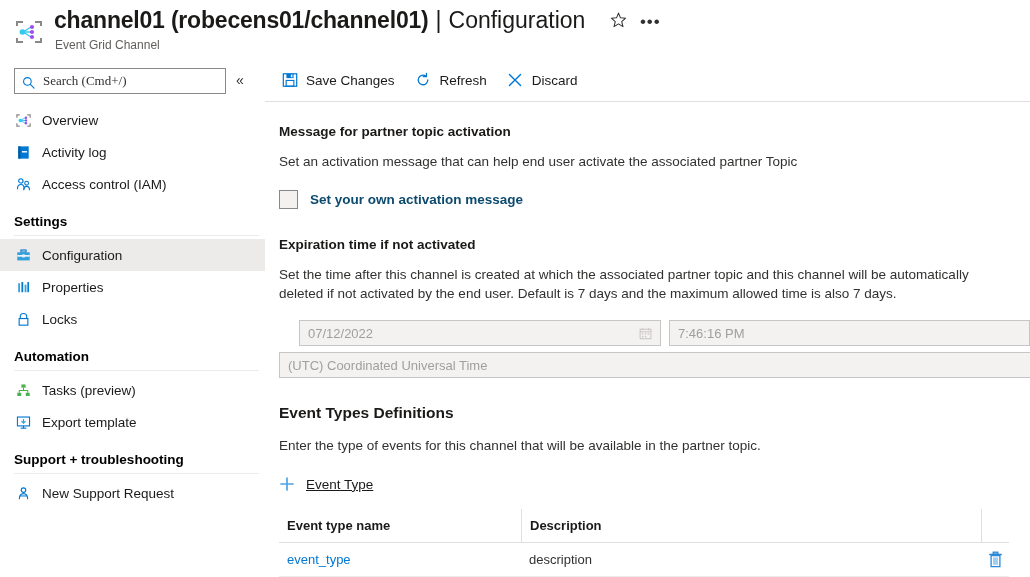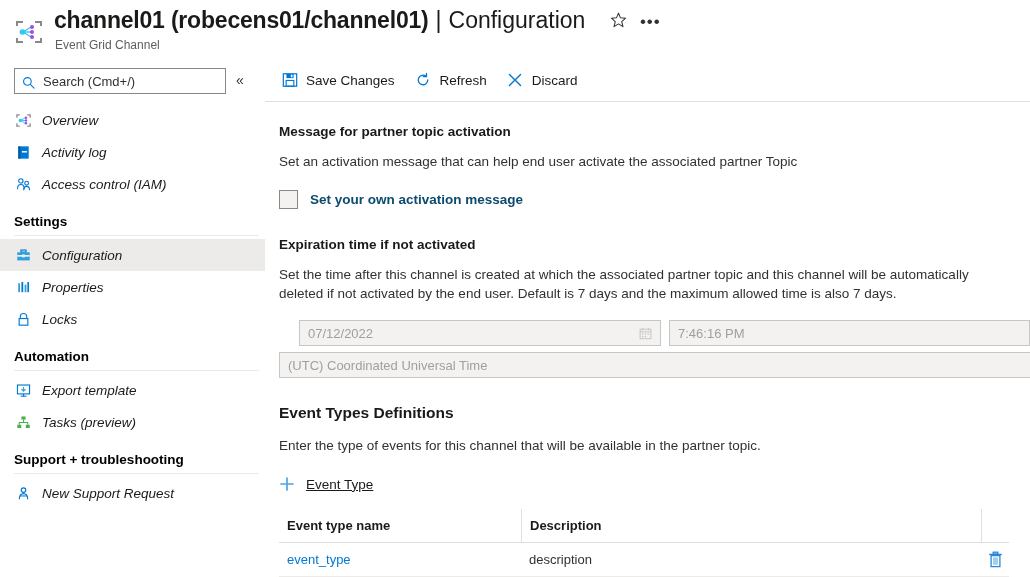--- a/index.html
+++ b/index.html
@@ -57,40 +57,40 @@
   }
   .search-wrap { position: absolute; left: 14px; top: 10px; width: 212px; height: 26px; }
   .search-box {
     width: 212px; height: 26px;
     border: 1px solid #8a8886; background: #fff;
     display: flex; align-items: center; padding-left: 7px;
   }
   .search-icon { width: 13px; height: 13px; flex: 0 0 13px; }
   .search-input {
     border: 0; outline: 0; background: transparent;
-    font-family: Liberation Sans, sans-serif;
+    font-family: Liberation Serif, serif;
     font-size: 13px; color: #737373; margin-left: 6px; width: 170px;
   }
   .search-input::placeholder { color: #323130; }
   .collapse-btn {
     position: absolute; left: 236px; top: 12px;
     font-size: 14px; color: #323130; cursor: pointer; line-height: 20px;
   }
 
   .nav-list { position: absolute; left: 0; top: 46px; width: 265px; }
   .nav-item {
     position: relative; height: 32px; display: flex; align-items: center;
     padding-left: 14px; cursor: pointer;
   }
   .nav-item.selected { background: #edebe9; }
   .nav-ico {
     width: 18px; height: 18px; flex: 0 0 18px;
     display: flex; align-items: center; justify-content: center;
   }
-  .nav-label { margin-left: 10px; font-size: 13.5px; color: #1b1a19; font-style: italic; }
+  .nav-label { margin-left: 10px; font-size: 13.5px; color: #1b1a19; }
   .nav-group {
     padding-left: 14px; padding-top: 14px; padding-bottom: 3px;
     font-size: 13.5px; font-weight: bold; color: #000000;
   }
   .nav-divider {
     height: 1px; background: #edebe9; margin: 3px 6px 3px 14px;
   }
 
   
   .main { position: absolute; left: 265px; top: 58px; width: 765px; height: 519px; }
@@ -315,39 +315,39 @@
         </span>
         <span class="nav-label">Locks</span>
       </div>
 
       <div class="nav-group">Automation</div>
       <div class="nav-divider"></div>
 
       <div class="nav-item">
         <span class="nav-ico">
           <svg viewBox="0 0 18 18" width="17" height="17">
+            <rect x="6.8" y="2.6" width="4.4" height="3.4" fill="#4caf50"></rect>
+            <rect x="2.4" y="11.4" width="4.2" height="3.4" fill="#4caf50"></rect>
+            <rect x="11.4" y="11.4" width="4.2" height="3.4" fill="#4caf50"></rect>
+            <path d="M9 6 V9 M4.5 11.4 V9 H13.5 V11.4" fill="none" stroke="#4caf50" stroke-width="1.1"></path>
+          </svg>
+        </span>
+        <span class="nav-label">Tasks (preview)</span>
+      </div>
+
+      <div class="nav-item">
+        <span class="nav-ico">
+          <svg viewBox="0 0 18 18" width="17" height="17">
             <rect x="2.6" y="3.2" width="12.8" height="9.4" fill="none" stroke="#0078d4" stroke-width="1.2"></rect>
             <path d="M9 5.4 V9.4 M6.8 7.6 L9 9.8 L11.2 7.6" fill="none" stroke="#32a0da" stroke-width="1.3"></path>
             <path d="M6 15 H12" stroke="#0078d4" stroke-width="1.2"></path>
             <path d="M9 12.6 V15" stroke="#0078d4" stroke-width="1.2"></path>
           </svg>
         </span>
         <span class="nav-label">Export template</span>
-      </div>
-
-      <div class="nav-item">
-        <span class="nav-ico">
-          <svg viewBox="0 0 18 18" width="17" height="17">
-            <rect x="6.8" y="2.6" width="4.4" height="3.4" fill="#4caf50"></rect>
-            <rect x="2.4" y="11.4" width="4.2" height="3.4" fill="#4caf50"></rect>
-            <rect x="11.4" y="11.4" width="4.2" height="3.4" fill="#4caf50"></rect>
-            <path d="M9 6 V9 M4.5 11.4 V9 H13.5 V11.4" fill="none" stroke="#4caf50" stroke-width="1.1"></path>
-          </svg>
-        </span>
-        <span class="nav-label">Tasks (preview)</span>
       </div>
 
       <div class="nav-group">Support + troubleshooting</div>
       <div class="nav-divider"></div>
 
       <div class="nav-item">
         <span class="nav-ico">
           <svg viewBox="0 0 18 18" width="17" height="17">
             <circle cx="9" cy="5.4" r="2.4" fill="none" stroke="#0078d4" stroke-width="1.2"></circle>
             <path d="M4.6 15 C4.6 10.8 6.6 9.2 9 9.2 C11.4 9.2 13.4 10.8 13.4 15" fill="none" stroke="#0078d4" stroke-width="1.2"></path>

